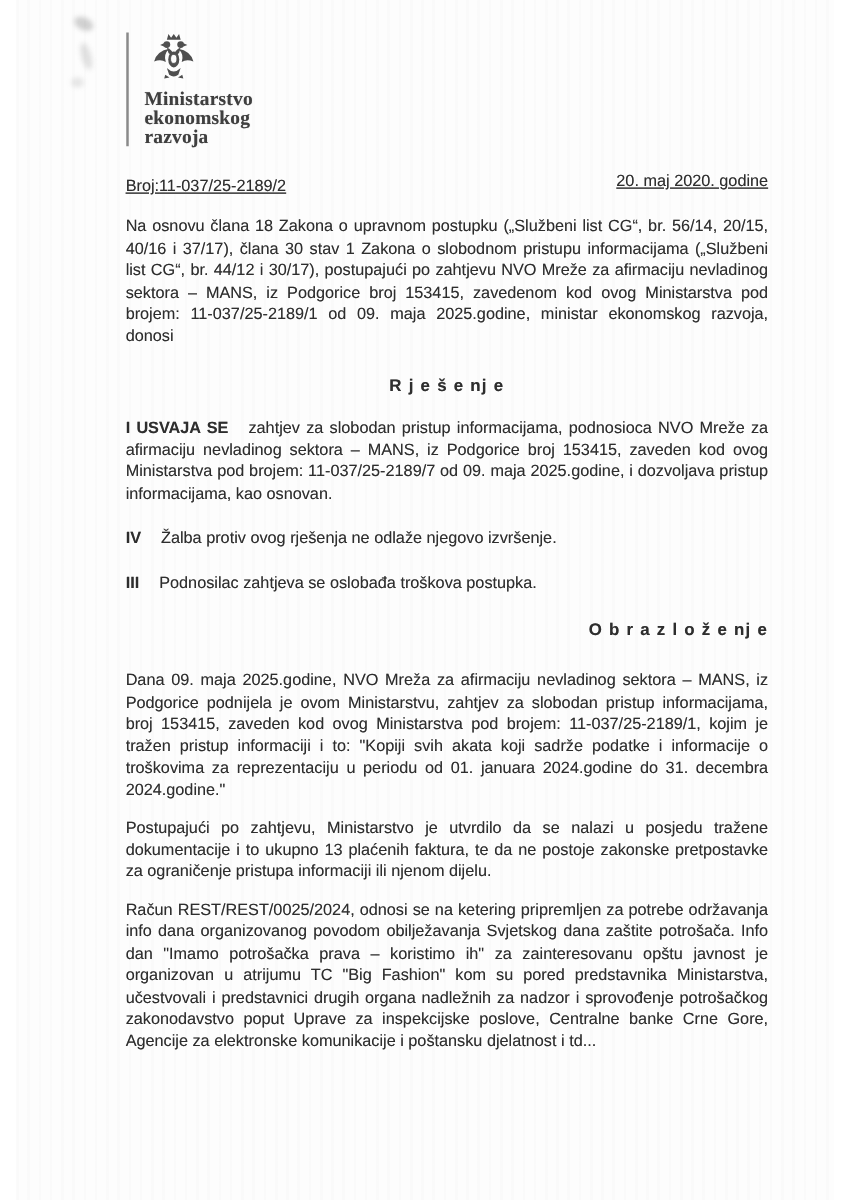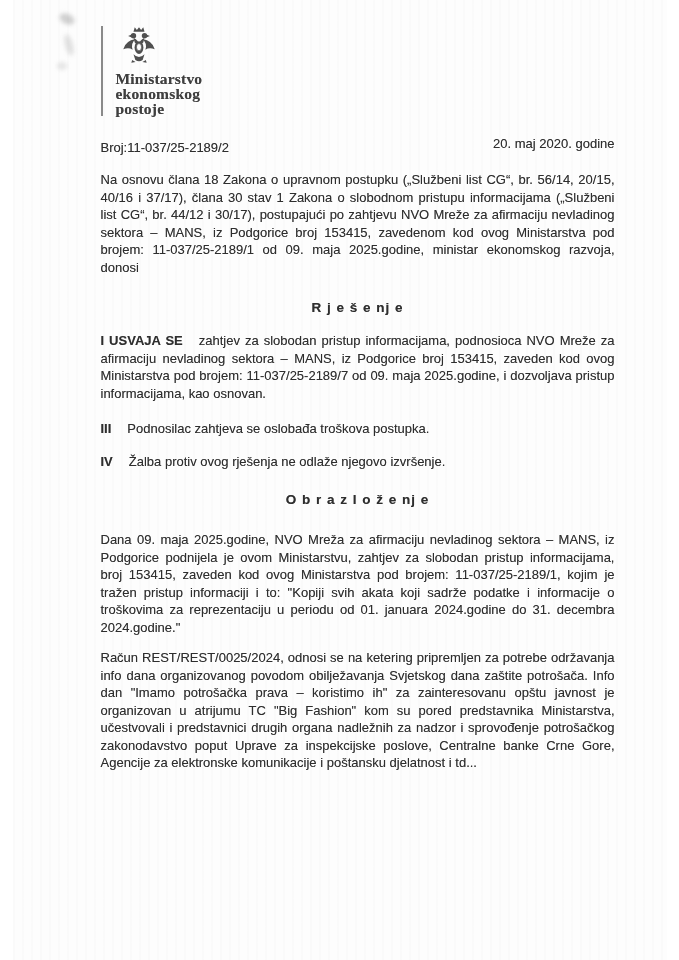--- a/index.html
+++ b/index.html
@@ -40,41 +40,42 @@
     text-shadow: 0 0 0.6px rgba(63,63,63,0.55);
   }
 
   .ref-row {
     display: flex;
     justify-content: space-between;
     align-items: baseline;
     font-size: 13px;
     margin-bottom: 16px;
     text-shadow: 0 0 0.5px rgba(46,46,46,0.45);
+    text-decoration: underline;
   }
   .ref-row .date { transform: translateY(-4px); }
 
   .body-text {
     font-size: 13px;
     line-height: 17.5px;
     text-align: justify;
     margin: 0 0 18px 0;
     text-shadow: 0 0 0.5px rgba(46,46,46,0.45);
   }
   .tight { margin-bottom: 15px; }
   .num { font-weight: bold; margin-right: 16px; }
   .heading {
     font-size: 13.5px;
     font-weight: bold;
     text-align: center;
     margin: 24px 0 17px 0;
     letter-spacing: 1px;
     text-shadow: 0 0 0.5px rgba(46,46,46,0.5);
   }
-  .heading.second { margin: 22px 0 24px 0; }
+  .heading.second { margin: 22px 0 24px 0; text-align: right; }
   .mb13 { margin-bottom: 13px; }
 </style>
 </head>
 <body>
 
 <div class="sheet">
   <div class="smudge s1"></div>
   <div class="smudge s2"></div>
   <div class="smudge s3"></div>
 
@@ -95,38 +96,39 @@
             <path d="M13.5 33 q6.5 6.5 13 0 l-2.2 6.5 q-4.3 3.2-8.6 0 z"></path>
             <path d="M12 39.5 l4 2.5 -5 1 z"></path>
             <path d="M28 39.5 l-4 2.5 5 1 z"></path>
           </g>
           <ellipse cx="20" cy="24.5" rx="3" ry="4.2" fill="#fdfdfd" stroke="#4f4f4f" stroke-width="0.8"></ellipse>
         </svg>
       </span>
       <div class="ministry-name">
         <div>Ministarstvo</div>
         <div>ekonomskog</div>
-        <div>postoje</div>
+        <div>razvoja</div>
       </div>
     </div>
   </header>
 
   <div class="ref-row">
     <span><span>Broj:</span><span>11-037/25-2189/2</span></span>
     <span class="date">20. maj 2020. godine</span>
   </div>
 
   <p class="body-text">Na osnovu člana 18 Zakona o upravnom postupku („Službeni list CG“, br. 56/14, 20/15, 40/16 i 37/17), člana 30 stav 1 Zakona o slobodnom pristupu informacijama („Službeni list CG“, br. 44/12 i 30/17), postupajući po zahtjevu NVO Mreže za afirmaciju nevladinog sektora – MANS, iz Podgorice broj 153415, zavedenom kod ovog Ministarstva pod brojem: 11-037/25-2189/1 od 09. maja 2025.godine, ministar ekonomskog razvoja, donosi</p>
 
   <h2 class="heading">R j e š e nj e</h2>
 
   <p class="body-text"><span class="num">I USVAJA SE</span><span>zahtjev za slobodan pristup informacijama, podnosioca NVO Mreže za afirmaciju nevladinog sektora – MANS, iz Podgorice broj 153415, zaveden kod ovog Ministarstva pod brojem: 11-037/25-2189/7 od 09. maja 2025.godine, i dozvoljava pristup informacijama, kao osnovan.</span></p>
 
 
+  <p class="body-text"><span class="num">IV</span><span>Žalba protiv ovog rješenja ne odlaže njegovo izvršenje.</span></p>
+
   <p class="body-text tight"><span class="num">III</span><span>Podnosilac zahtjeva se oslobađa troškova postupka.</span></p>
-
-  <p class="body-text"><span class="num">IV</span><span>Žalba protiv ovog rješenja ne odlaže njegovo izvršenje.</span></p>
 
   <h2 class="heading second">O b r a z l o ž e nj e</h2>
 
   <p class="body-text mb13">Dana 09. maja 2025.godine, NVO Mreža za afirmaciju nevladinog sektora – MANS, iz Podgorice podnijela je ovom Ministarstvu, zahtjev za slobodan pristup informacijama, broj 153415, zaveden kod ovog Ministarstva pod brojem: 11-037/25-2189/1, kojim je tražen pristup informaciji i to: "Kopiji svih akata koji sadrže podatke i informacije o troškovima za reprezentaciju u periodu od 01. januara 2024.godine do 31. decembra 2024.godine."</p>
+  <p class="body-text mb13">Postupajući po zahtjevu, Ministarstvo je utvrdilo da se nalazi u posjedu tražene dokumentacije i to ukupno 13 plaćenih faktura, te da ne postoje zakonske pretpostavke za ograničenje pristupa informaciji ili njenom dijelu.</p>
   <p class="body-text">Račun REST/REST/0025/2024, odnosi se na ketering pripremljen za potrebe održavanja info dana organizovanog povodom obilježavanja Svjetskog dana zaštite potrošača. Info dan "Imamo potrošačka prava – koristimo ih" za zainteresovanu opštu javnost je organizovan u atrijumu TC "Big Fashion" kom su pored predstavnika Ministarstva, učestvovali i predstavnici drugih organa nadležnih za nadzor i sprovođenje potrošačkog zakonodavstvo poput Uprave za inspekcijske poslove, Centralne banke Crne Gore, Agencije za elektronske komunikacije i poštansku djelatnost i td...</p>
 </div>
 
 </body></html>

